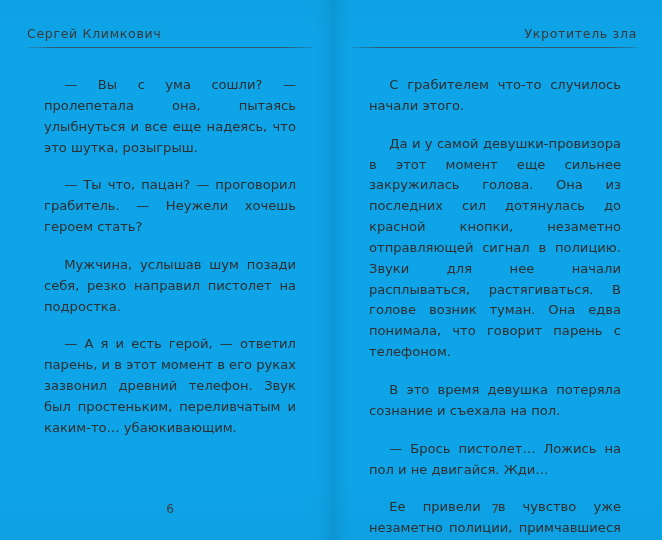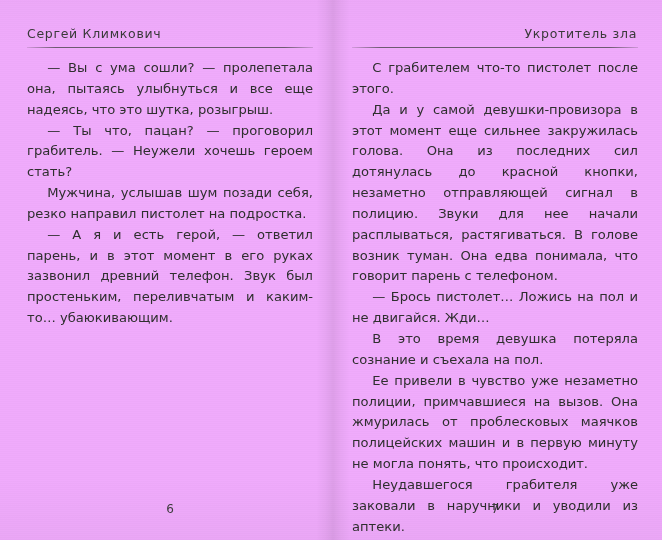--- a/index.html
+++ b/index.html
@@ -13,21 +13,21 @@
     height: 540px;
     overflow: hidden;
     font-family: "DejaVu Sans", sans-serif;
     color: #2b2b2b;
   }
 
   .scan {
     position: relative;
     width: 662px;
     height: 540px;
-    background: #f0abfc;
+    background: #0ea5e9;
     overflow: hidden;
   }
 
   
   .paper-tint {
     position: absolute;
     inset: 0;
     background:
       linear-gradient(to bottom, rgba(0,0,0,0.016) 0%, rgba(0,0,0,0) 9%, rgba(0,0,0,0) 88%, rgba(0,0,0,0.022) 100%);
     pointer-events: none;
@@ -92,21 +92,21 @@
     line-height: 20.85px;
     text-align: justify;
     text-justify: inter-word;
     color: #2f2f2f;
     -webkit-font-smoothing: antialiased;
   }
   .page-left  .body-text { left: 27px; }
   .page-right .body-text { left: 21px; }
 
   .body-text p {
-    margin: 0;
+    margin: 17px;
     text-indent: 1.55em;
     hyphens: manual;
   }
 
   .folio {
     position: absolute;
     top: 502px;
     width: 286px;
     text-align: center;
     font-size: 12px;
@@ -148,24 +148,24 @@
     <div class="folio">6</div>
   </div>
 
   <div class="page page-right">
 
     <div class="running-head">Укротитель зла</div>
 
     <div class="head-rule"></div>
 
     <div class="body-text">
-      <p>С грабителем что-то пистолет после этого.</p>
+      <p>С грабителем что-то случилось начали этого.</p>
       <p>Да и у самой девушки-провизора в этот момент еще сильнее закружилась голова. Она из последних сил дотянулась до красной кнопки, незаметно отправляющей сигнал в полицию. Звуки для нее начали расплываться, растягиваться. В голове возник туман. Она едва понимала, что говорит парень с телефоном.</p>
+      <p>В это время девушка потеряла сознание и съехала на пол.</p>
       <p>— Брось пистолет… Ложись на пол и не двигайся. Жди…</p>
-      <p>В это время девушка потеряла сознание и съехала на пол.</p>
       <p>Ее привели в чувство уже незаметно полиции, примчавшиеся на вызов. Она жмурилась от проблесковых маячков полицейских машин и в первую минуту не могла понять, что происходит.</p>
       <p>Неудавшегося грабителя уже заковали в наручники и уводили из аптеки.</p>
     </div>
 
     <div class="folio">7</div>
   </div>
 
   <div class="gutter"></div>
   <div class="grain"></div>
 

